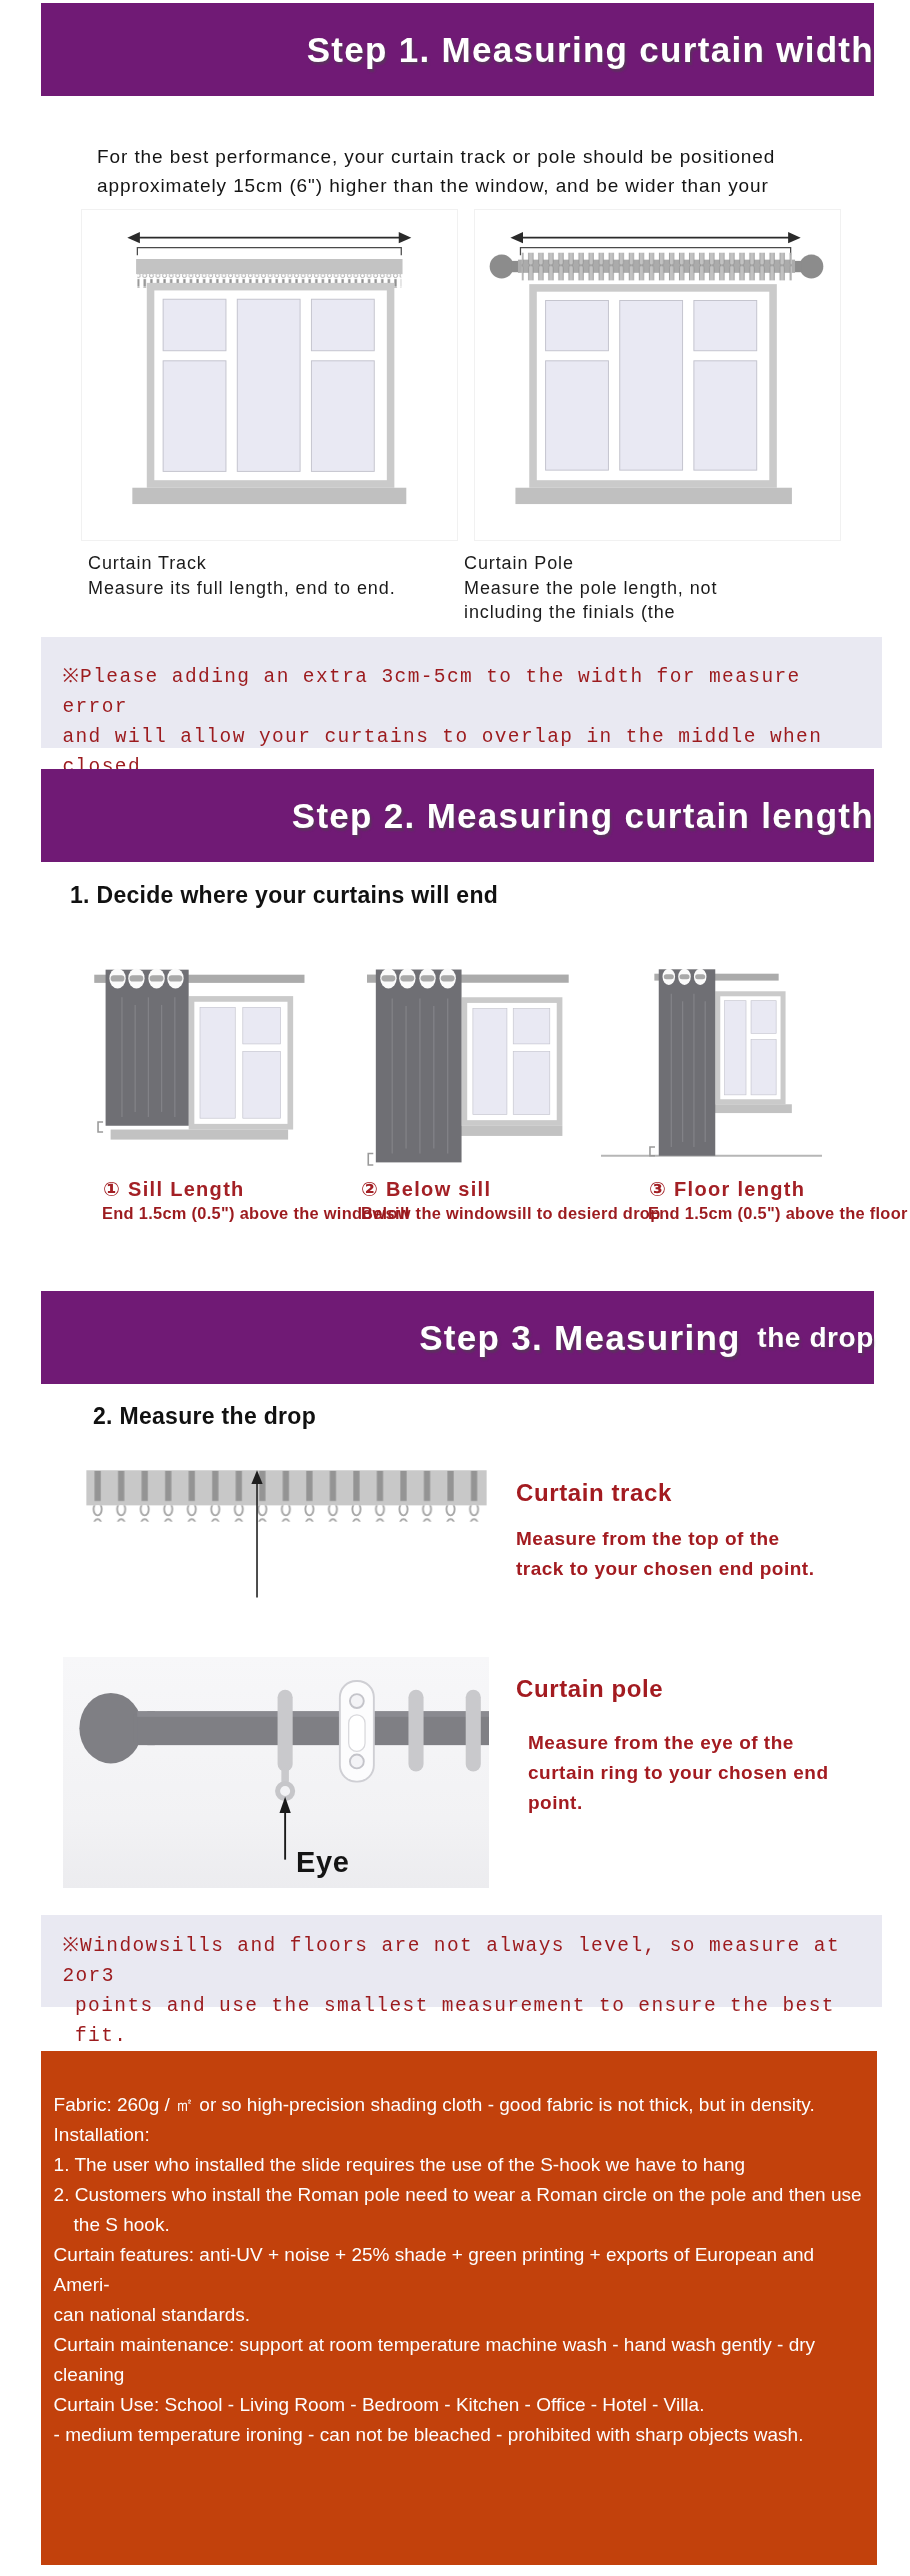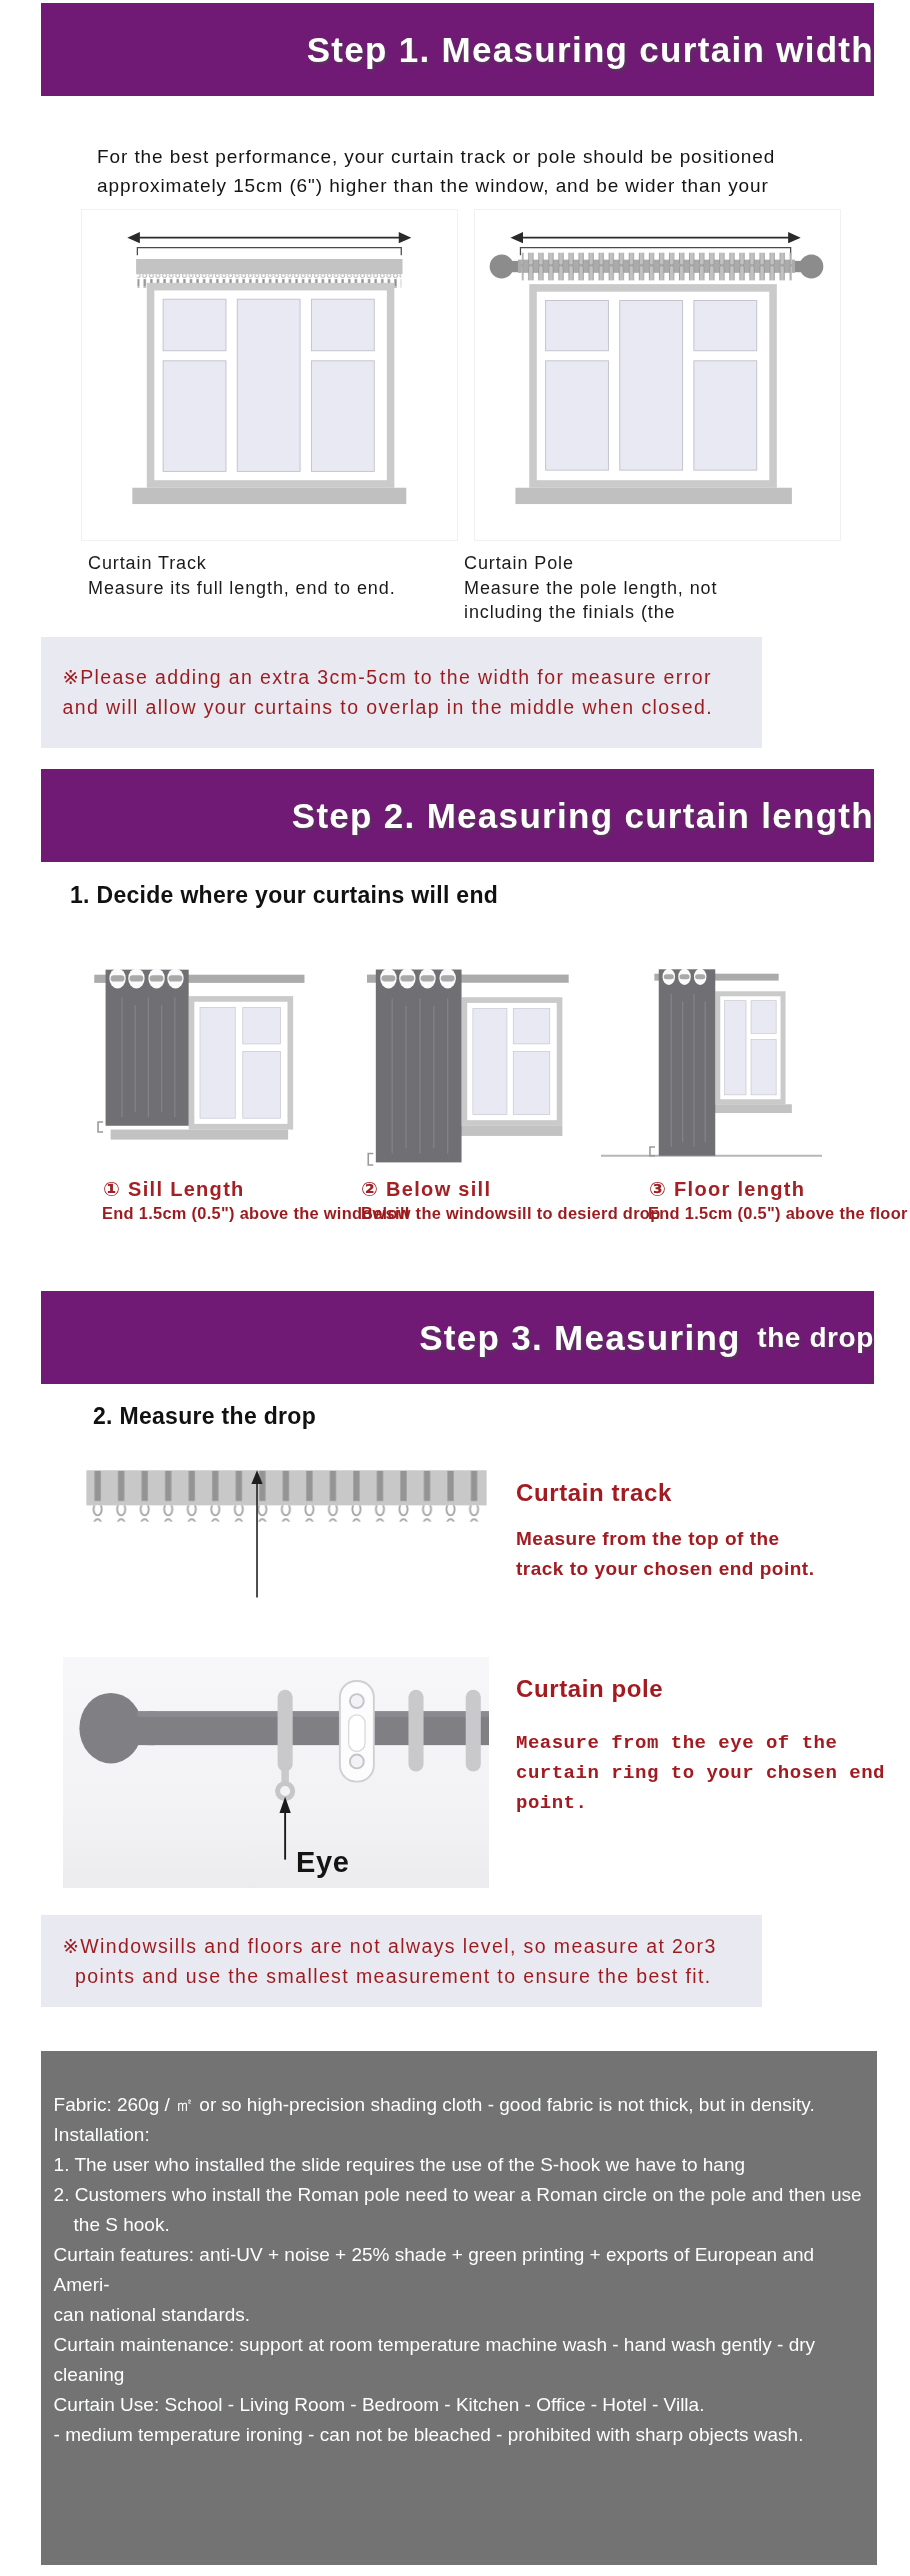--- a/index.html
+++ b/index.html
@@ -17,49 +17,49 @@
          letter-spacing:0.9px;line-height:29px;}
 
   .diagbox{position:absolute;top:209px;height:330px;background:#fff;border:0.6px solid #f1f1f1;}
   #box-track{left:81px;width:375px;}
   #box-pole{left:474px;width:365px;}
 
   .cap{position:absolute;top:551px;font-size:18px;color:#1b1b1b;letter-spacing:0.9px;line-height:24.5px;}
   #cap-track{left:88px;}
   #cap-pole{left:464px;}
 
-  .note{position:absolute;left:41px;width:721px;background:#E9E9F2;color:#9C1B1E;
-        font-size:19.5px;letter-spacing:1.4px;line-height:30px;}
+  .note{position:absolute;left:41px;width:841px;background:#E9E9F2;color:#9C1B1E;
+        font-size:19.5px;letter-spacing:1.4px;line-height:30px;font-family:Liberation Mono, monospace;}
   #note1{top:637px;height:111px;padding:25px 12.6px 0 21.4px;box-sizing:border-box;}
   #note2{top:1915px;height:92px;padding:16.4px 12.6px 0 21.4px;box-sizing:border-box;}
   #note2 .l2{margin-left:12.6px;}
 
   .h2{position:absolute;font-weight:bold;color:#111;font-size:23px;letter-spacing:0.3px;}
   #h2-step2{left:70px;top:882px;}
   #h2-step3{left:93px;top:1403px;}
 
   .fig{position:absolute;}
   .optlabel{position:absolute;top:1177px;font-size:20px;font-weight:bold;color:#A32025;letter-spacing:1.3px;}
   .optdesc{position:absolute;top:1204px;font-size:16.4px;font-weight:bold;color:#9C1B1F;letter-spacing:0.3px;}
   #optA-label{left:103px;} #optA-desc{left:102px;}
   #optB-label{left:361px;} #optB-desc{left:361px;}
   #optC-label{left:649px;} #optC-desc{left:648px;}
 
   .redhead{position:absolute;font-size:24px;font-weight:bold;color:#A31B20;letter-spacing:0.6px;}
   .redbody{position:absolute;font-size:19px;font-weight:bold;color:#A31B20;letter-spacing:0.5px;line-height:30px;}
   #track3-title{left:516px;top:1479px;}
   #track3-body{left:516px;top:1524px;}
   #pole3-title{left:516px;top:1675px;}
-  #pole3-body{left:516px;top:1728px;font-family:Liberation Mono, monospace;}
+  #pole3-body{left:528px;top:1728px;}
 
   #polebox{position:absolute;left:63px;top:1657px;width:426px;height:231px;
            background:linear-gradient(180deg,#F7F7F9 0%,#F2F2F4 70%,#ECECEF 100%);}
   #eye-label{position:absolute;left:296px;top:1846px;font-size:29px;font-weight:bold;color:#141414;letter-spacing:0.6px;}
 
-  #info{position:absolute;left:41px;top:2051px;width:836px;height:514px;background:#737373;
+  #info{position:absolute;left:41px;top:2051px;width:836px;height:514px;background:#c2410c;
         color:#FDFEFF;font-size:19px;line-height:30px;padding:39px 11.3px 0 12.6px;box-sizing:border-box;}
   #info .indent{margin-left:20px;}
 
   svg{display:block;}
 </style>
 </head>
 <body>
 
 <div id="canvas">
 

